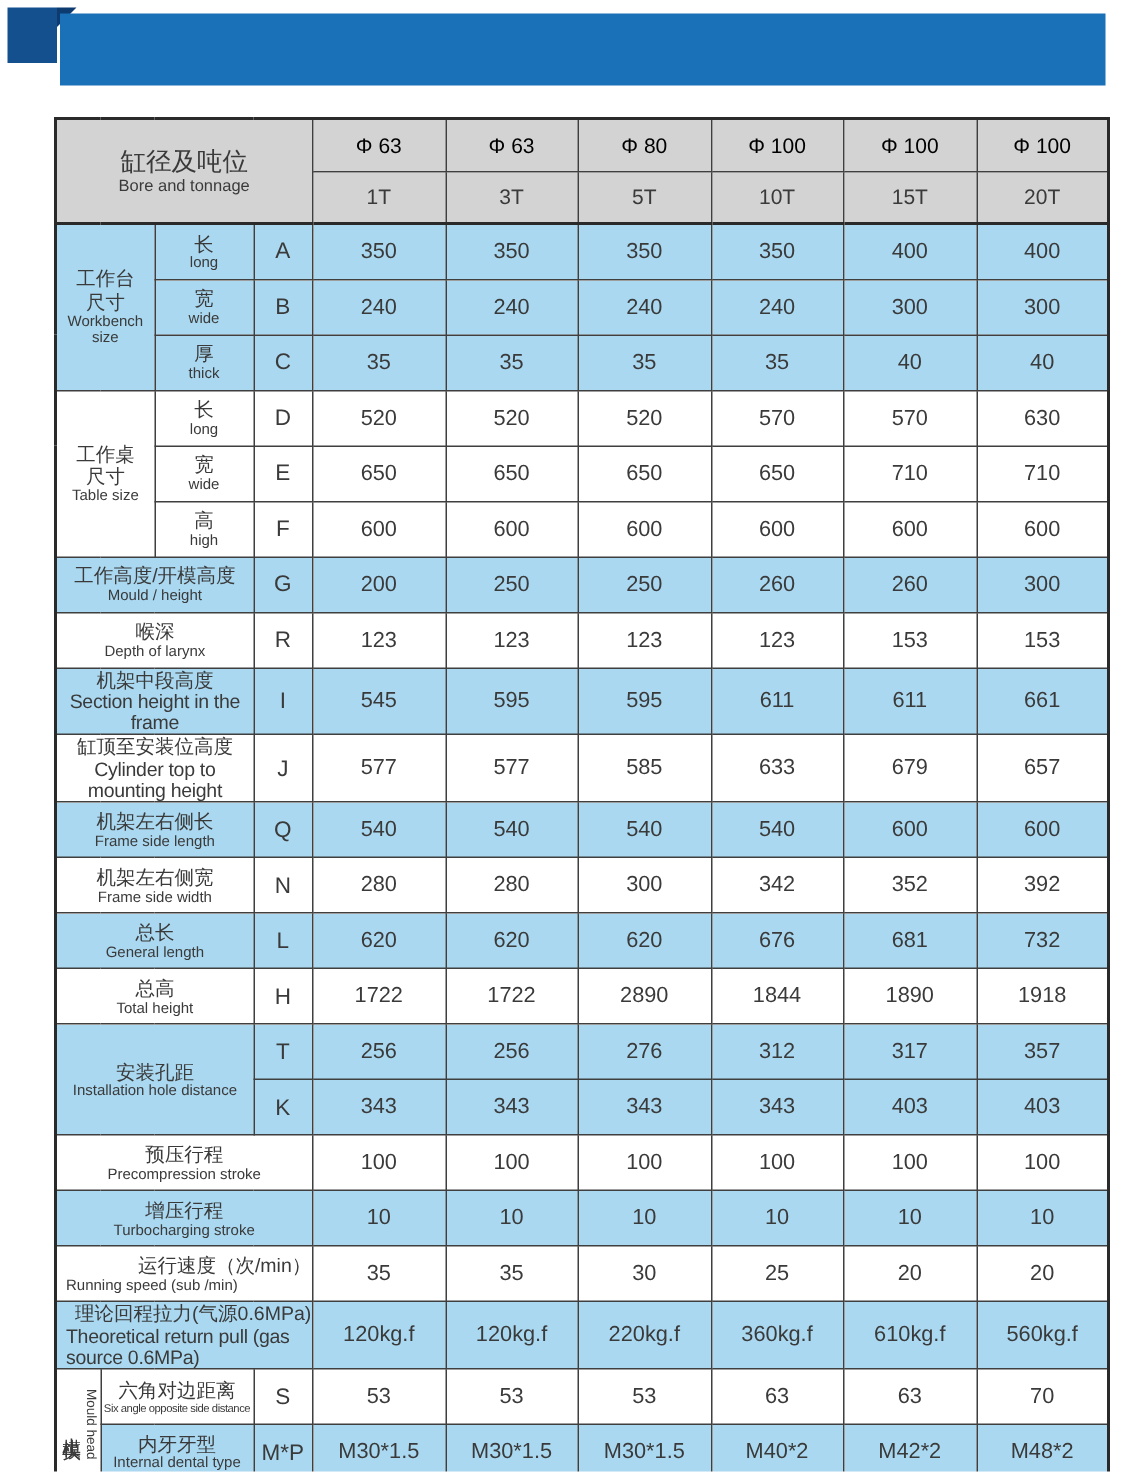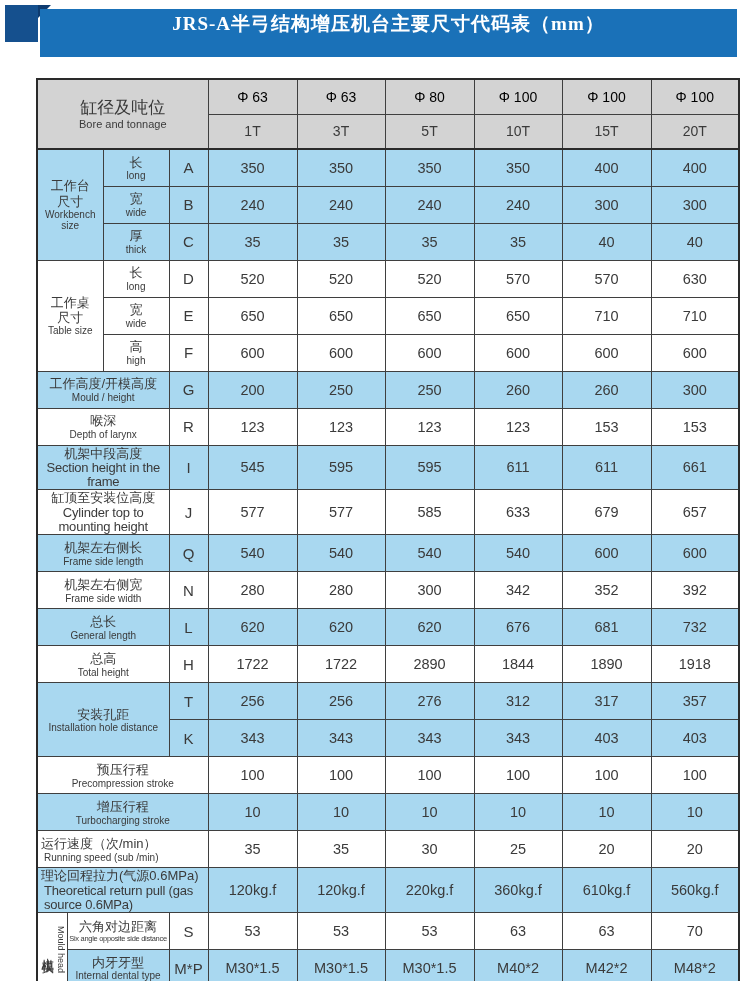--- a/index.html
+++ b/index.html
@@ -30,34 +30,33 @@
   .zh{font-size:13px;line-height:1.18;color:#3a3a3a;text-align:center;}
   .en{font-size:10px;line-height:1.1;color:#3a3a3a;text-align:center;}
   .en.tiny{font-size:13px;letter-spacing:-0.2px;}
   .en.micro{font-size:7.5px;letter-spacing:-0.3px;}
   .hzh{font-size:17px;line-height:1.25;color:#3a3a3a;}
   .hen{font-size:11px;line-height:1.2;color:#3a3a3a;}
   .dia{font-size:14px;color:#000000;}
   .ton{font-size:14px;color:#3a3a3a;}
   .code{font-size:15px;text-align:center;color:#3a3a3a;}
   .val{font-size:14.5px;text-align:center;color:#3a3a3a;}
-  td.ta-left .zh{text-align:left;padding-left:3px;}
+  td.ta-left .zh{text-align:right;padding-left:3px;}
   td.ta-left .en{text-align:left;padding-left:6px;}
   
   .vwrap{display:flex;flex-direction:row;justify-content:center;align-items:center;height:72px;}
   .vzh{writing-mode:vertical-rl;text-orientation:upright;font-size:12.5px;letter-spacing:1px;color:#3a3a3a;}
   .ven{writing-mode:vertical-rl;font-size:9px;color:#3a3a3a;}
 </style>
 </head>
 <body>
 
 <div class="accent-square"></div>
 <div class="accent-notch"></div>
 <div class="banner">
-  <div class="t1">JRS-A半弓结构增压机台主要尺寸代码表（mm）</div>
 </div>
 
 <div class="tablewrap">
 <table>
   <colgroup>
     <col style="width:30px">
         <col style="width:36px">
         <col style="width:66px">
         <col style="width:39px">
     <col style="width:89px">

